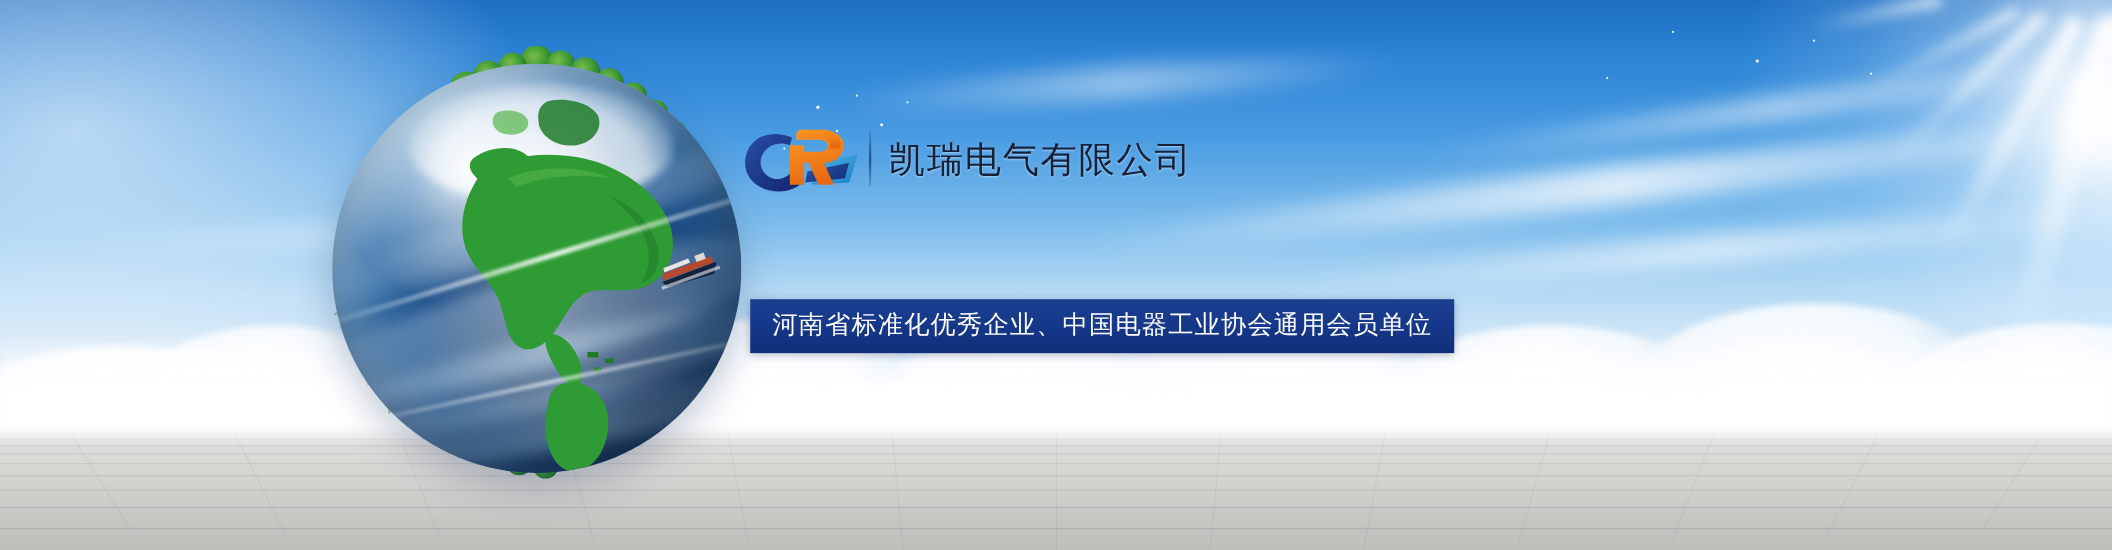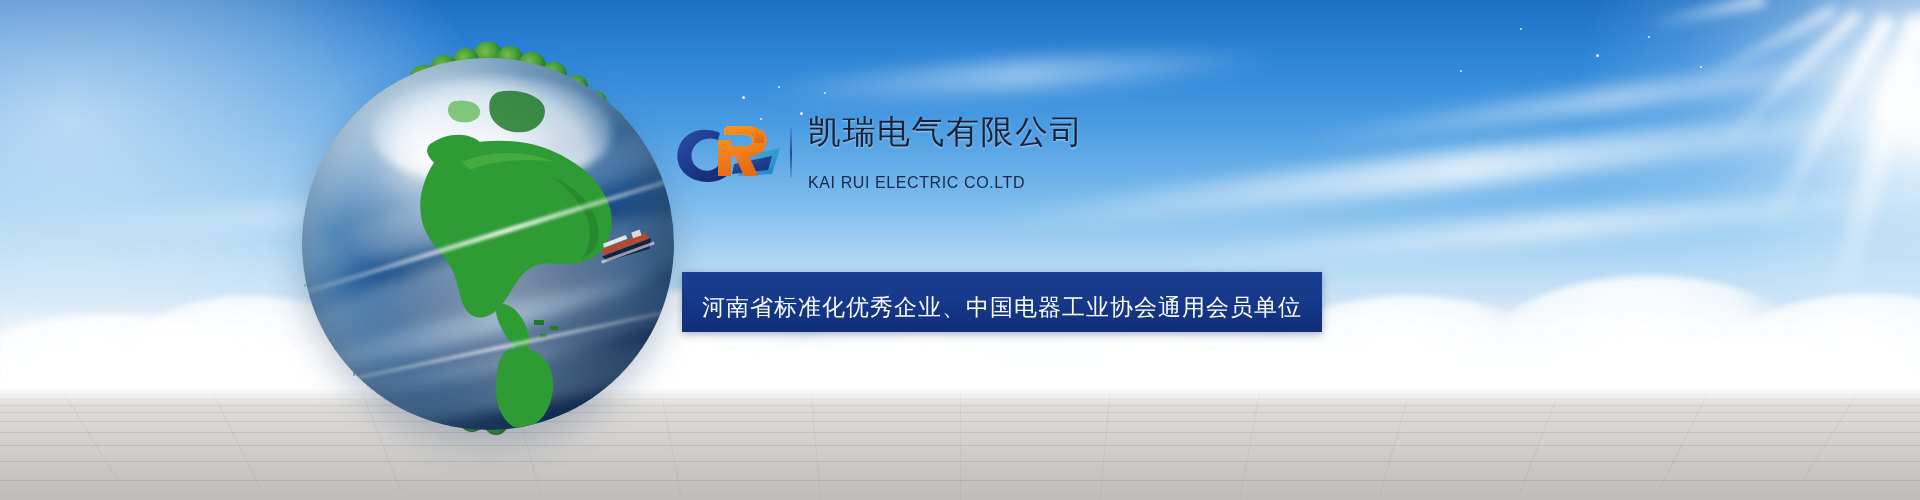--- a/index.html
+++ b/index.html
@@ -167,21 +167,21 @@
     font-size:47px;line-height:60px;font-weight:700;color:#1c4a8f;
     letter-spacing:3px;white-space:nowrap;
     text-shadow:0 2px 5px rgba(255,255,255,.45);
     background:linear-gradient(180deg,#2a62ad 0%,#1b4586 55%,#16396f 100%);
     -webkit-background-clip:text;background-clip:text;color:transparent;
   }
 
   .badge{
     position:absolute;left:10px;top:168px;
     background:linear-gradient(180deg,#1a3f8f 0%,#16388a 50%,#102e78 100%);
-    color:#ffffff;padding:21px 20px 11px 20px;
+    color:#ffffff;padding:10px 20px 11px 20px;
     font-family:"DejaVu Sans","Liberation Sans",sans-serif;
     font-size:23px;line-height:28px;letter-spacing:1px;white-space:nowrap;
     box-shadow:0 2px 8px rgba(10,35,90,.35);
   }
 
   
   .spark{position:absolute;border-radius:50%;background:rgba(255,255,255,.9);filter:blur(.6px);}
 </style>
 </head>
 <body>
@@ -408,21 +408,20 @@
                    L63 36 L59 36 L59 56 L46 56 L46 20 L59 20 L59 26 L74 26
                    C79 26 81 22 80 19 C79 16 76 15 72 15 L52 15 Z" fill="url(#corg)"></path>
           <path d="M54 6 L76 6 C88 6 94 14 92 23 L82 23 C84 17 80 14 74 14 L54 14 Z" fill="url(#corg)"></path>
         </svg>
       </div>
 
       <div class="logo-div"></div>
 
       <div class="logo-text">
         <div class="cname">凯瑞电气有限公司</div>
-        <div class="ename">KAI RUI ELECTRIC CO.LTD</div>
       </div>
     </div>
 
 
     <div class="badge">河南省标准化优秀企业、中国电器工业协会通用会员单位</div>
   </div>
 
 </div>
 
 </body></html>

